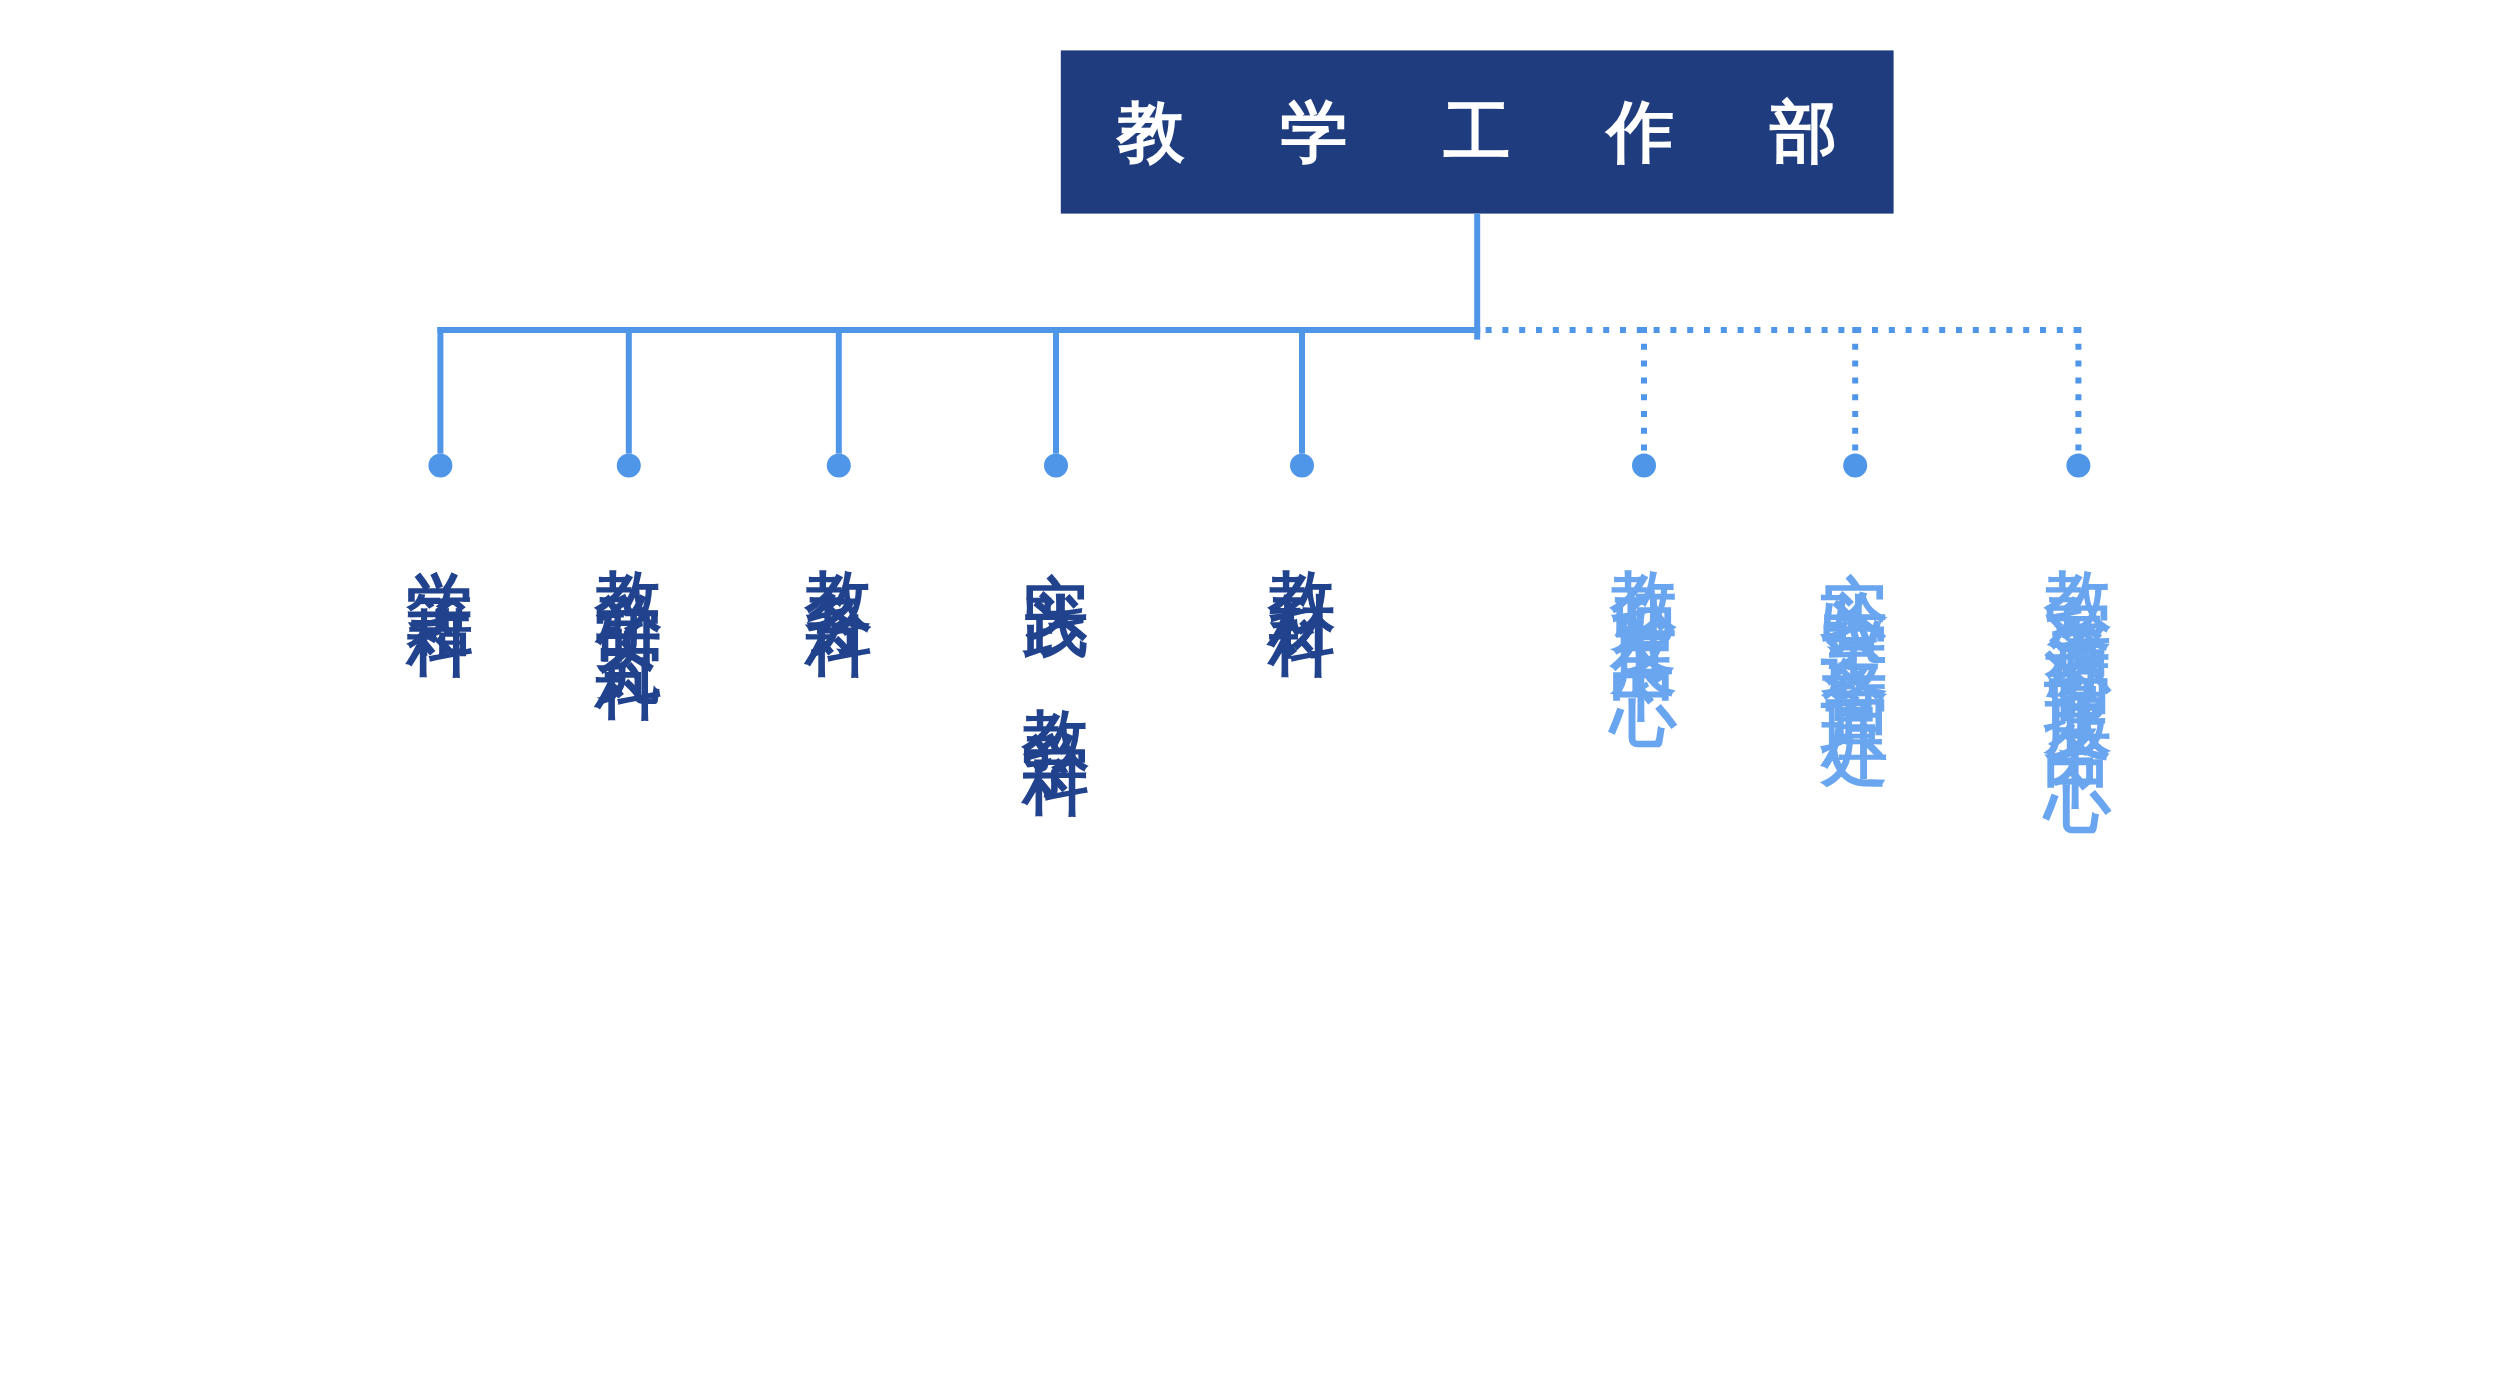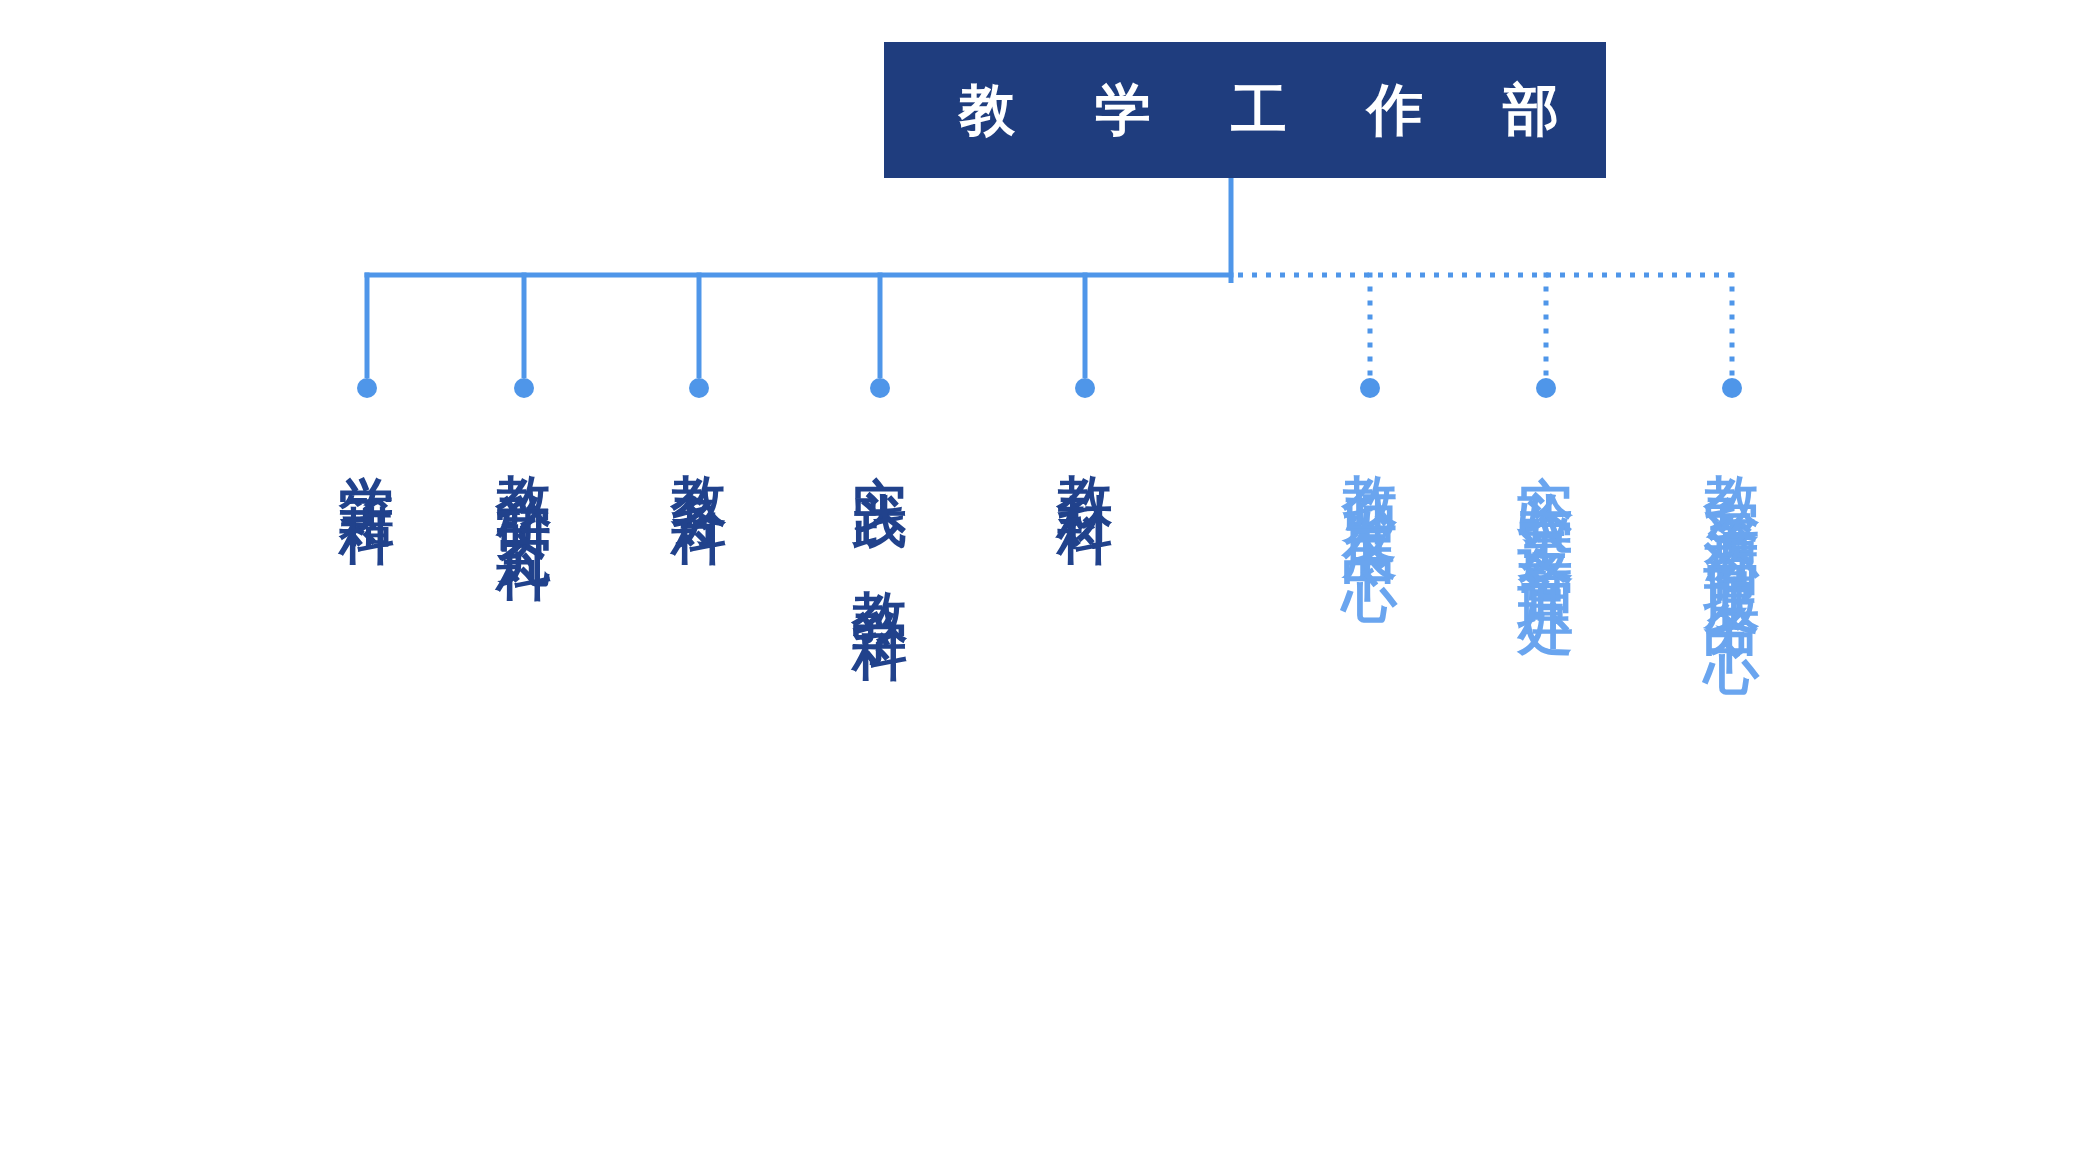--- a/index.html
+++ b/index.html
@@ -15,21 +15,21 @@
     position:relative;
     width:2094px;height:1166px;
     background:var(--bg);
     overflow:hidden;
     font-family:"Liberation Sans",sans-serif;
   }
   .root-box{
     position:absolute;
     left:884px;top:42px;width:694px;height:136px;
     background:var(--box-bg);
-    display:flex;align-items:center;justify-content:center;padding-left:28px;
+    display:flex;align-items:center;justify-content:center;
   }
   .root-label{
     color:var(--box-text);
     font-size:56px;
     font-weight:800;
     letter-spacing:80px;
     margin-right:-80px;
     white-space:nowrap;
     line-height:1;
   }

